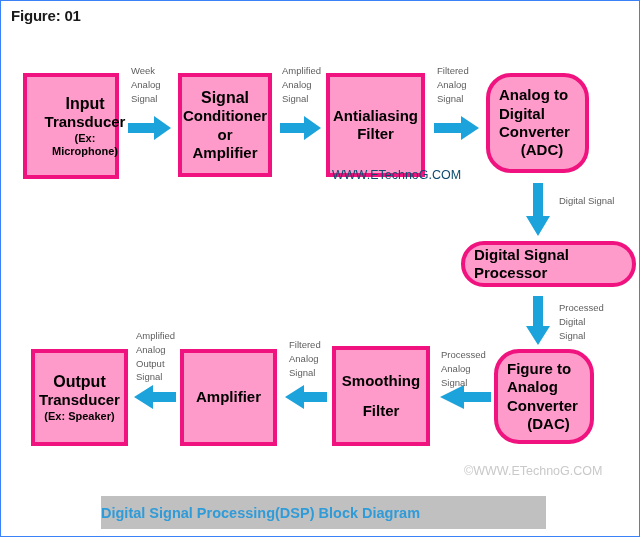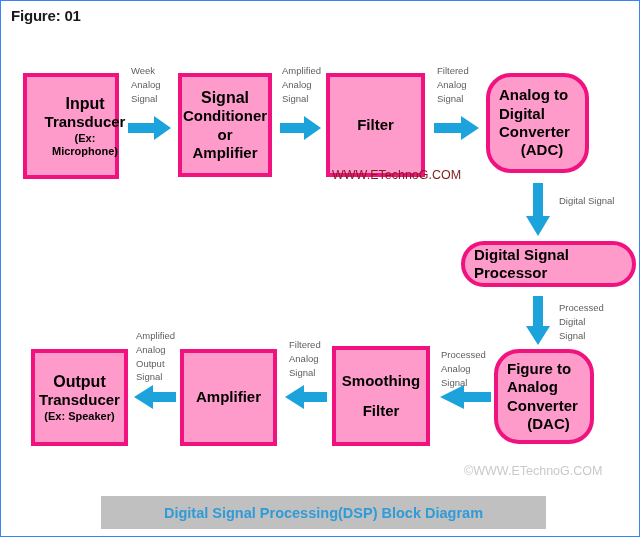--- a/index.html
+++ b/index.html
@@ -61,36 +61,36 @@
   }
   .edge-label .ln{display:block;}
 
   
   .arrow{position:absolute;z-index:2;}
   .arrow svg{display:block;}
 
   
   .watermark{
     position:absolute;
-    color:#7f1d1d;
+    color:#0c4a6e;
     font-size:12.5px;
     white-space:nowrap;
     z-index:6;
   }
   .watermark.faint{color:#c9c9c9;}
 
   
   #caption-bar{
     position:absolute;
     left:100px; top:495px;
     width:445px; height:33px;
     background:#c0c0c0;
     display:flex;
     align-items:center;
-    justify-content:center;
+    justify-content:flex-start;
     z-index:5;
   }
   #caption-text{
     font-size:14.5px;
     font-weight:bold;
     color:#2f9bd8;
     white-space:nowrap;
   }
 </style>
 </head>
@@ -107,20 +107,21 @@
   </div>
 
   <div class="block ctr" style="left:177px; top:72px;  width:94px;  height:104px;">
     <span class="ln big">Signal</span>
     <span class="ln mid">Conditioner</span>
     <span class="ln mid">or</span>
     <span class="ln mid">Amplifier</span>
   </div>
 
   <div class="block ctr" style="left:325px; top:72px;  width:99px;  height:104px;">
+    <span class="ln mid">Antialiasing</span>
     <span class="ln mid">Filter</span>
   </div>
 
   <div class="block lft" style="left:485px; top:72px;  width:103px; height:100px;">
     <span class="ln mid">Analog to</span>
     <span class="ln mid">Digital</span>
     <span class="ln mid">Converter</span>
     <span class="ln mid" style="align-self:center;">(ADC)</span>
   </div>
 

